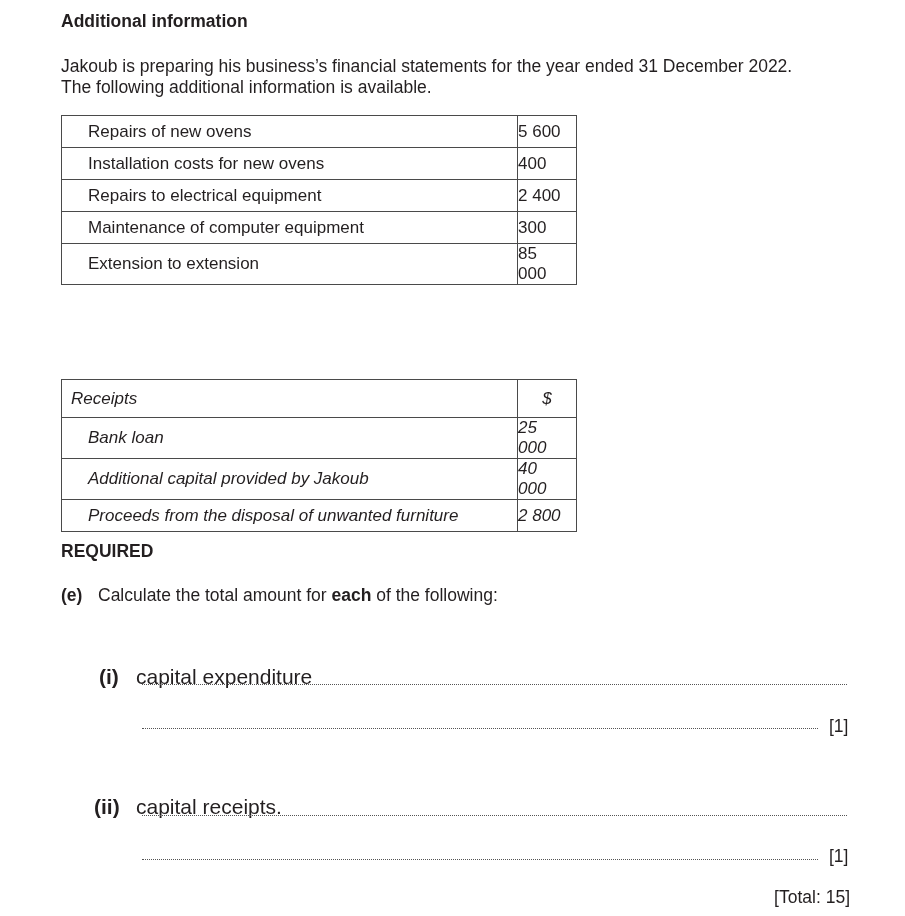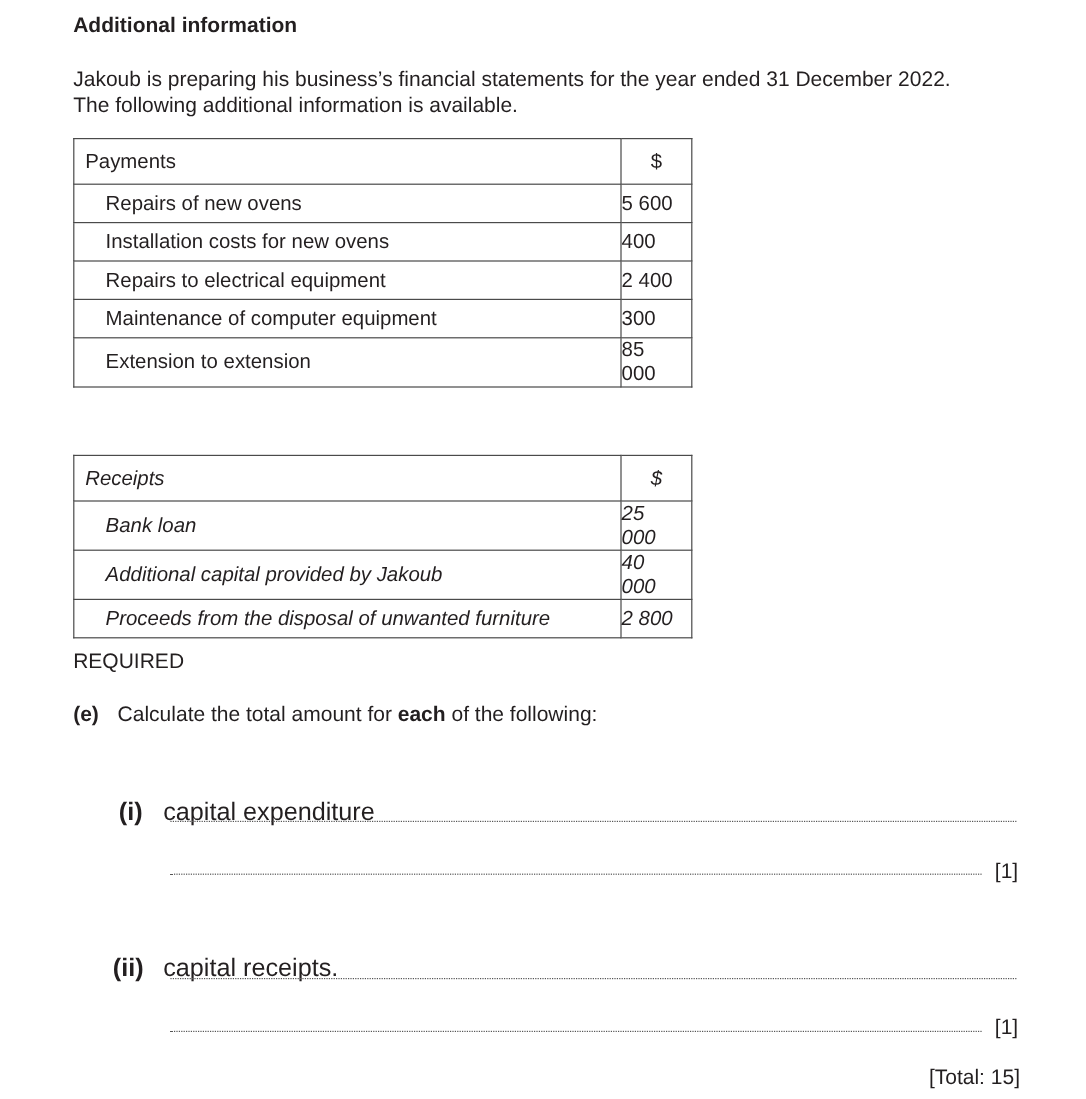--- a/index.html
+++ b/index.html
@@ -13,21 +13,21 @@
   table.fin {
     position: absolute; left: 61px; border-collapse: collapse; width: 516px;
     font-size: 17px;
   }
   table.fin td { border: 1px solid #4a4a4a; padding: 0; height: 31px; }
   table.fin td.desc { width: 429px; padding-left: 26px; }
   table.fin td.amt { text-align: left; padding-right: 10px; }
   table.fin tr.head td { height: 37px; }
   table.fin tr.head td.desc { padding-left: 9px; }
   table.fin tr.head td.amt { text-align: center; padding-right: 0; }
-  .required { left: 61px; top: 541px; font-weight: normal; font-size: 17.5px; }
+  .required { left: 61px; top: 541px; font-weight: bold; font-size: 17.5px; }
   .part-e { left: 61px; top: 585px; font-size: 17.5px; }
   .part-e .lbl { font-weight: bold; display: inline-block; width: 37px; }
   .sub { font-size: 21px; margin-top: 36px; }
   .sub .lbl { font-weight: bold; display: inline-block; width: 42px; }
   .dots {
     position: absolute; left: 142px; height: 0;
     border-bottom: 1.5px dotted #555;
   }
   .mark { position: absolute; font-size: 17.5px; }
   .total { right: 55px; top: 887px; font-size: 17.5px; }
@@ -37,24 +37,20 @@
 
 <div class="abs heading">Additional information</div>
 
 <div class="abs intro">
   <div>Jakoub is preparing his business’s financial statements for the year ended 31 December 2022.</div>
   <div>The following additional information is available.</div>
 </div>
 
 <table class="fin" style="top:115px;">
   <tbody>
-      <tr class="head">
-    <td class="desc">Payments</td>
-    <td class="amt">$</td>
-  </tr>
   <tr>
     <td class="desc">Repairs of new ovens</td>
     <td class="amt">5 600</td>
   </tr>
   <tr>
     <td class="desc">Installation costs for new ovens</td>
     <td class="amt">400</td>
   </tr>
   <tr>
     <td class="desc">Repairs to electrical equipment</td>

